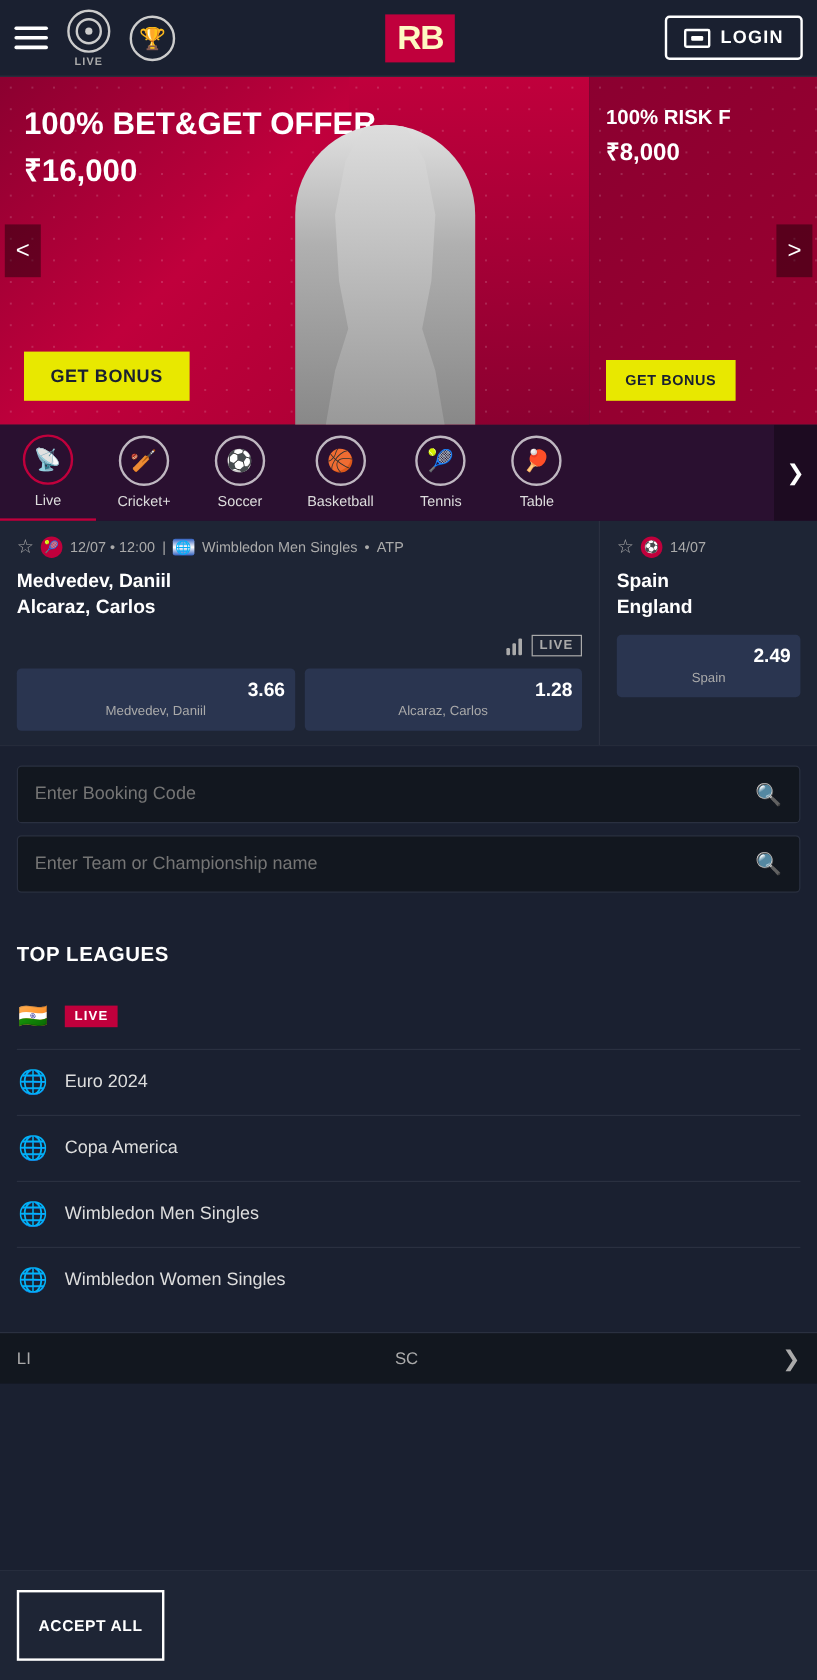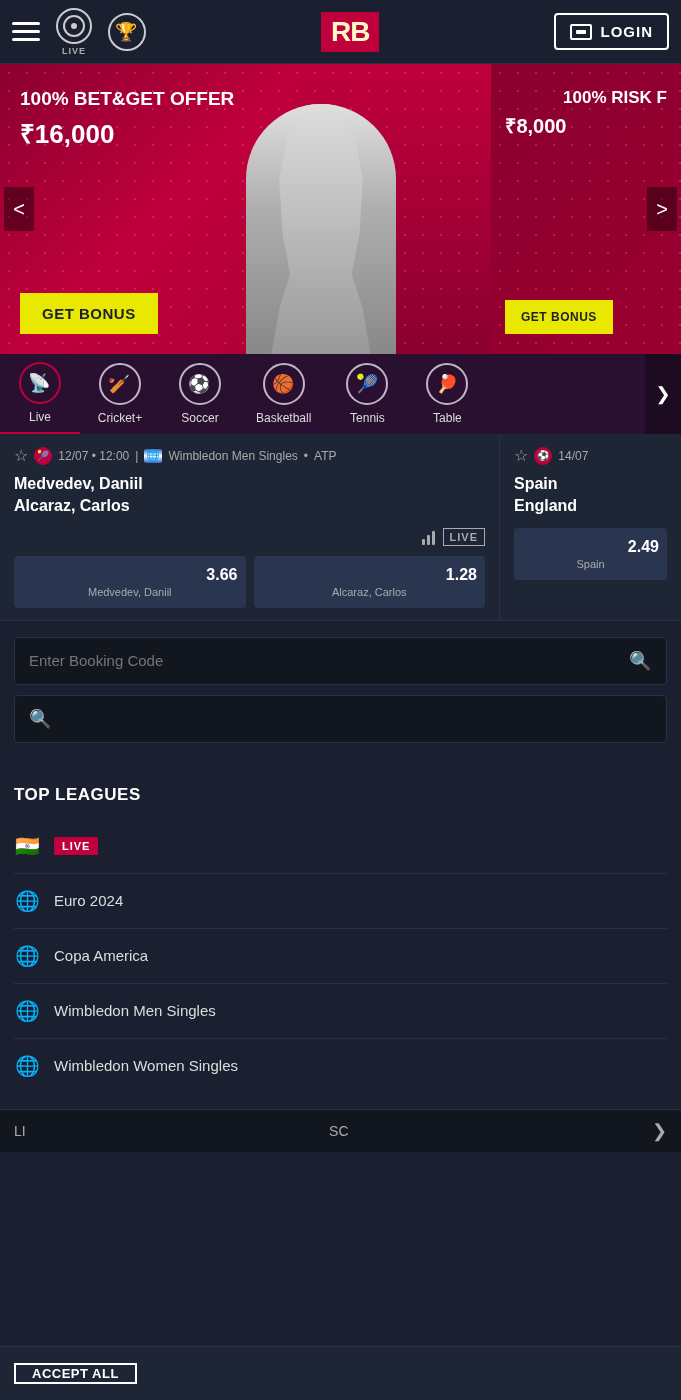--- a/index.html
+++ b/index.html
@@ -156,21 +156,21 @@
     .banner-dots {
       position: absolute;
       width: 100%;
       height: 100%;
       top: 0;
       left: 0;
       background-image: radial-gradient(circle, rgba(255,255,255,0.15) 1px, transparent 1px);
       background-size: 18px 18px;
     }
     .banner-offer-text {
-      font-size: 19px;
+      font-size: 26px;
       font-weight: 900;
       color: #fff;
       line-height: 1.2;
       position: relative;
       z-index: 2;
     }
     .banner-amount {
       font-size: 26px;
       font-weight: 900;
       color: #fff;
@@ -217,21 +217,20 @@
       height: 100%;
       top: 0;
       left: 0;
       background-image: radial-gradient(circle, rgba(255,255,255,0.15) 1px, transparent 1px);
       background-size: 18px 18px;
     }
     .banner-right .banner-offer-text {
       font-size: 17px;
       position: relative;
       z-index: 2;
-      text-align: right;
     }
     .banner-right .banner-amount {
       font-size: 20px;
       position: relative;
       z-index: 2;
     }
     .banner-right .banner-get-bonus {
       position: absolute;
       bottom: 20px;
       left: 14px;
@@ -549,21 +548,21 @@
       color: #e8c400;
       text-decoration: underline;
       cursor: pointer;
     }
     .accept-all-btn {
       background: transparent;
       border: 2px solid #fff;
       color: #fff;
       font-size: 13px;
       font-weight: bold;
-      padding: 1px 16px;
+      padding: 20px 16px;
       cursor: pointer;
       white-space: nowrap;
       letter-spacing: 0.5px;
     }
 
     
     .bottom-hint {
       background: #12171f;
       padding: 10px 14px;
       display: flex;
@@ -712,20 +711,21 @@
     </div>
   </div>
 </div>
 
 <div class="search-section">
   <div class="search-input-wrap">
     <input type="text" placeholder="Enter Booking Code" style="">
     <span class="search-icon">🔍</span>
   </div>
   <div class="search-input-wrap">
+    <input type="text" placeholder="Enter Team or Championship name" style="">
     <span class="search-icon">🔍</span>
   </div>
 </div>
 
 <div class="top-leagues">
   <div class="top-leagues-title">TOP LEAGUES</div>
 
   <div class="league-item">
     <div class="league-flag">🇮🇳</div>
     <div class="live-badge-red">LIVE</div>

